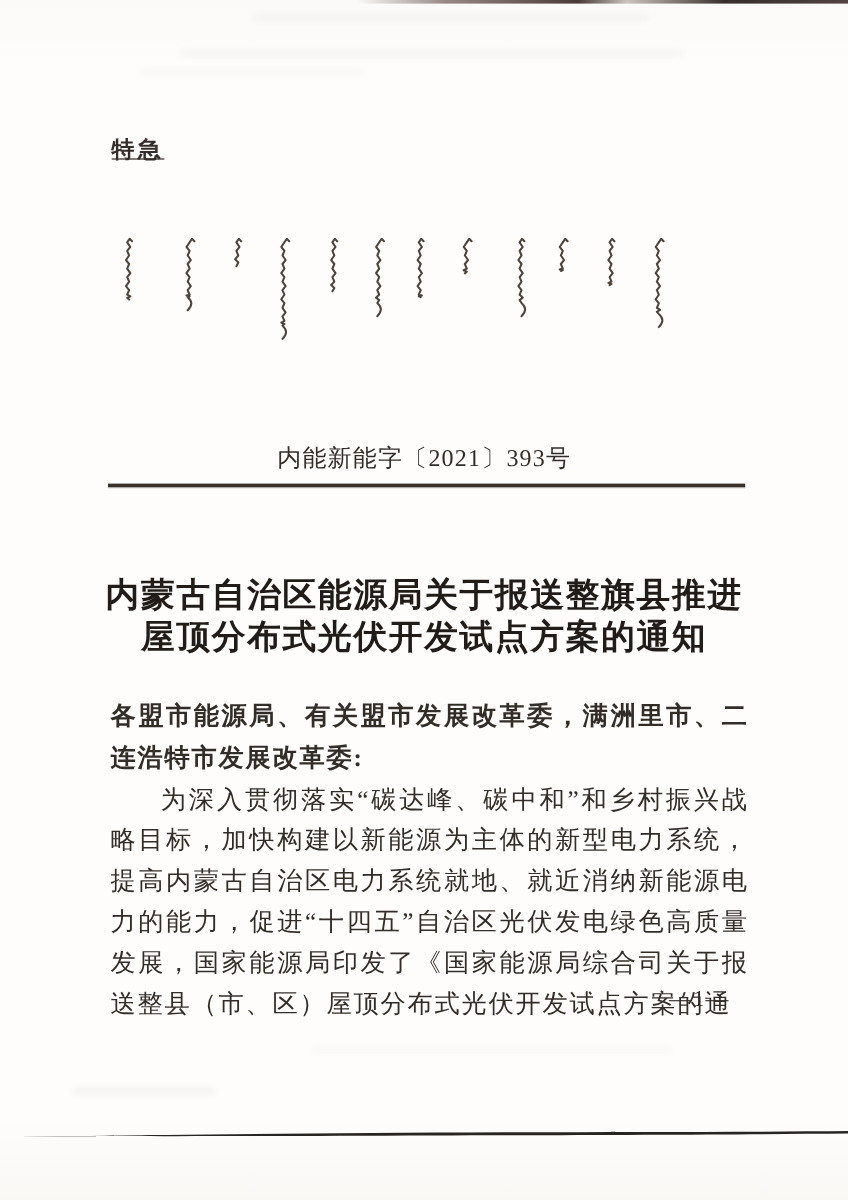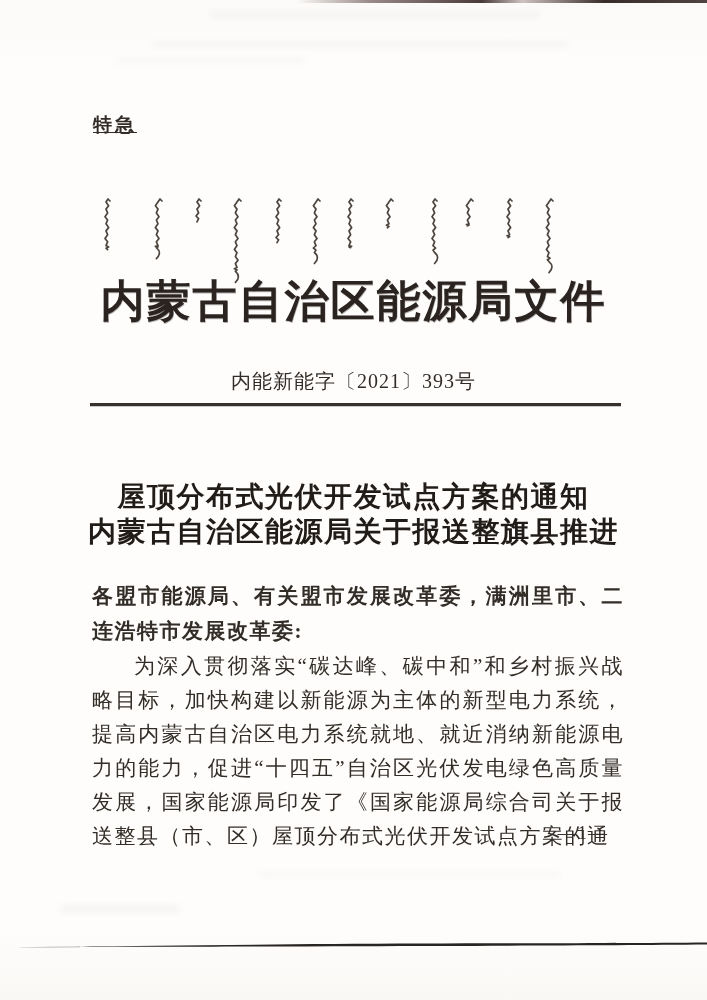--- a/index.html
+++ b/index.html
@@ -153,27 +153,26 @@
         <path d="M216,4 l2,-3 l2,2 M216,4 l-2.6,3.8 l2.6,3.3 l-1.6,3.8 l2.6,3.8 l-2.6,3.3 l1.6,3.8 l-2.6,3.8 l2.6,3.3 l-1.6,3.8 l2.6,3.8 l-2.6,3.3 l1.6,3.8 l-2.6,2.4 l2.6,2.1 l-1.6,2.4 q6,5 0,11" fill="none" stroke="#342b22" stroke-width="1.7" stroke-linecap="round" stroke-linejoin="round" opacity="0.88"></path>
         <path d="M249,4 l2,-3 l2,2 M249,4 l2.6,3.8 l-2.6,3.3 l1.6,3.8 l-2.6,3.8 l2.6,3.3 l-1.6,3.8 l2.6,3.8 l-2.6,3.3 l1.6,3.8 l-2.6,3.8 l2.6,3.3 l-1.6,3.8 l2.6,0.7 l-2.6,0.6 l1.6,0.7" fill="none" stroke="#342b22" stroke-width="1.7" stroke-linecap="round" stroke-linejoin="round" opacity="0.88"></path>
         <path d="M289,4 l2,-3 l2,2 M289,4 l-2.6,3.8 l2.6,3.3 l-1.6,3.8 l2.6,3.8 l-2.6,3.3 l1.6,3.8 l-2.6,1.4 l2.6,1.2 l-1.6,1.4" fill="none" stroke="#342b22" stroke-width="1.7" stroke-linecap="round" stroke-linejoin="round" opacity="0.88"></path>
         <path d="M333,4 l2,-3 l2,2 M333,4 l2.6,3.8 l-2.6,3.3 l1.6,3.8 l-2.6,3.8 l2.6,3.3 l-1.6,3.8 l2.6,3.8 l-2.6,3.3 l1.6,3.8 l-2.6,3.8 l2.6,3.3 l-1.6,3.8 l2.6,2.4 l-2.6,2.1 l1.6,2.4 q6,5 0,11" fill="none" stroke="#342b22" stroke-width="1.7" stroke-linecap="round" stroke-linejoin="round" opacity="0.88"></path>
         <path d="M369,4 l2,-3 l2,2 M369,4 l-2.6,3.8 l2.6,3.3 l-1.6,3.8 l2.6,3.8 l-2.6,3.3 l1.6,3.8 l-2.6,0.7 l2.6,0.6 l-1.6,0.7" fill="none" stroke="#342b22" stroke-width="1.7" stroke-linecap="round" stroke-linejoin="round" opacity="0.88"></path>
         <path d="M408,4 l2,-3 l2,2 M408,4 l2.6,3.8 l-2.6,3.3 l1.6,3.8 l-2.6,3.8 l2.6,3.3 l-1.6,3.8 l2.6,3.8 l-2.6,3.3 l1.6,3.8 l-2.6,1.0 l2.6,0.9 l-1.6,1.0" fill="none" stroke="#342b22" stroke-width="1.7" stroke-linecap="round" stroke-linejoin="round" opacity="0.88"></path>
         <path d="M449,4 l2,-3 l2,2 M449,4 l-2.6,3.8 l2.6,3.3 l-1.6,3.8 l2.6,3.8 l-2.6,3.3 l1.6,3.8 l-2.6,3.8 l2.6,3.3 l-1.6,3.8 l2.6,3.8 l-2.6,3.3 l1.6,3.8 l-2.6,3.8 l2.6,3.3 l-1.6,3.8 l2.6,1.8 l-2.6,1.5 l1.6,1.8 q6,5 0,11" fill="none" stroke="#342b22" stroke-width="1.7" stroke-linecap="round" stroke-linejoin="round" opacity="0.88"></path>
       </svg>
   </div>
 
-  <div class="issuer-title">内蒙古自治区能源局文件</div>
   <div class="doc-number">内能新能字〔2021〕393号</div>
   <div class="masthead-rule"></div>
 
   <div class="doc-title">
+    <div>内蒙古自治区能源局关于报送整旗县推进</div>
     <div>屋顶分布式光伏开发试点方案的通知</div>
-    <div>内蒙古自治区能源局关于报送整旗县推进</div>
   </div>
 
   <div class="recipients">各盟市能源局、有关盟市发展改革委，满洲里市、二连浩特市发展改革委:</div>
   <div class="body-paragraph">为深入贯彻落实“碳达峰、碳中和”和乡村振兴战略目标，加快构建以新能源为主体的新型电力系统，提高内蒙古自治区电力系统就地、就近消纳新能源电力的能力，促进“十四五”自治区光伏发电绿色高质量发展，国家能源局印发了《国家能源局综合司关于报送整县（市、区）屋顶分布式光伏开发试点方案的通</div>
 
   <div class="page-number">—1—</div>
 
   <svg class="scan-edge-bottom" viewBox="0 0 707 10">
     <path d="M75,6.5 C160,5.6 280,4.2 420,3.6 C530,3.2 630,3.4 707,2.6 L707,4.6 C620,5.4 500,5.8 360,6.2 C240,6.6 130,7.2 75,6.5 Z" fill="#17120f" opacity="0.92"></path>
     <path d="M20,7.2 C40,6.9 60,6.7 80,6.6 L80,7.2 C60,7.4 40,7.5 20,7.6 Z" fill="#17120f" opacity="0.35"></path>

